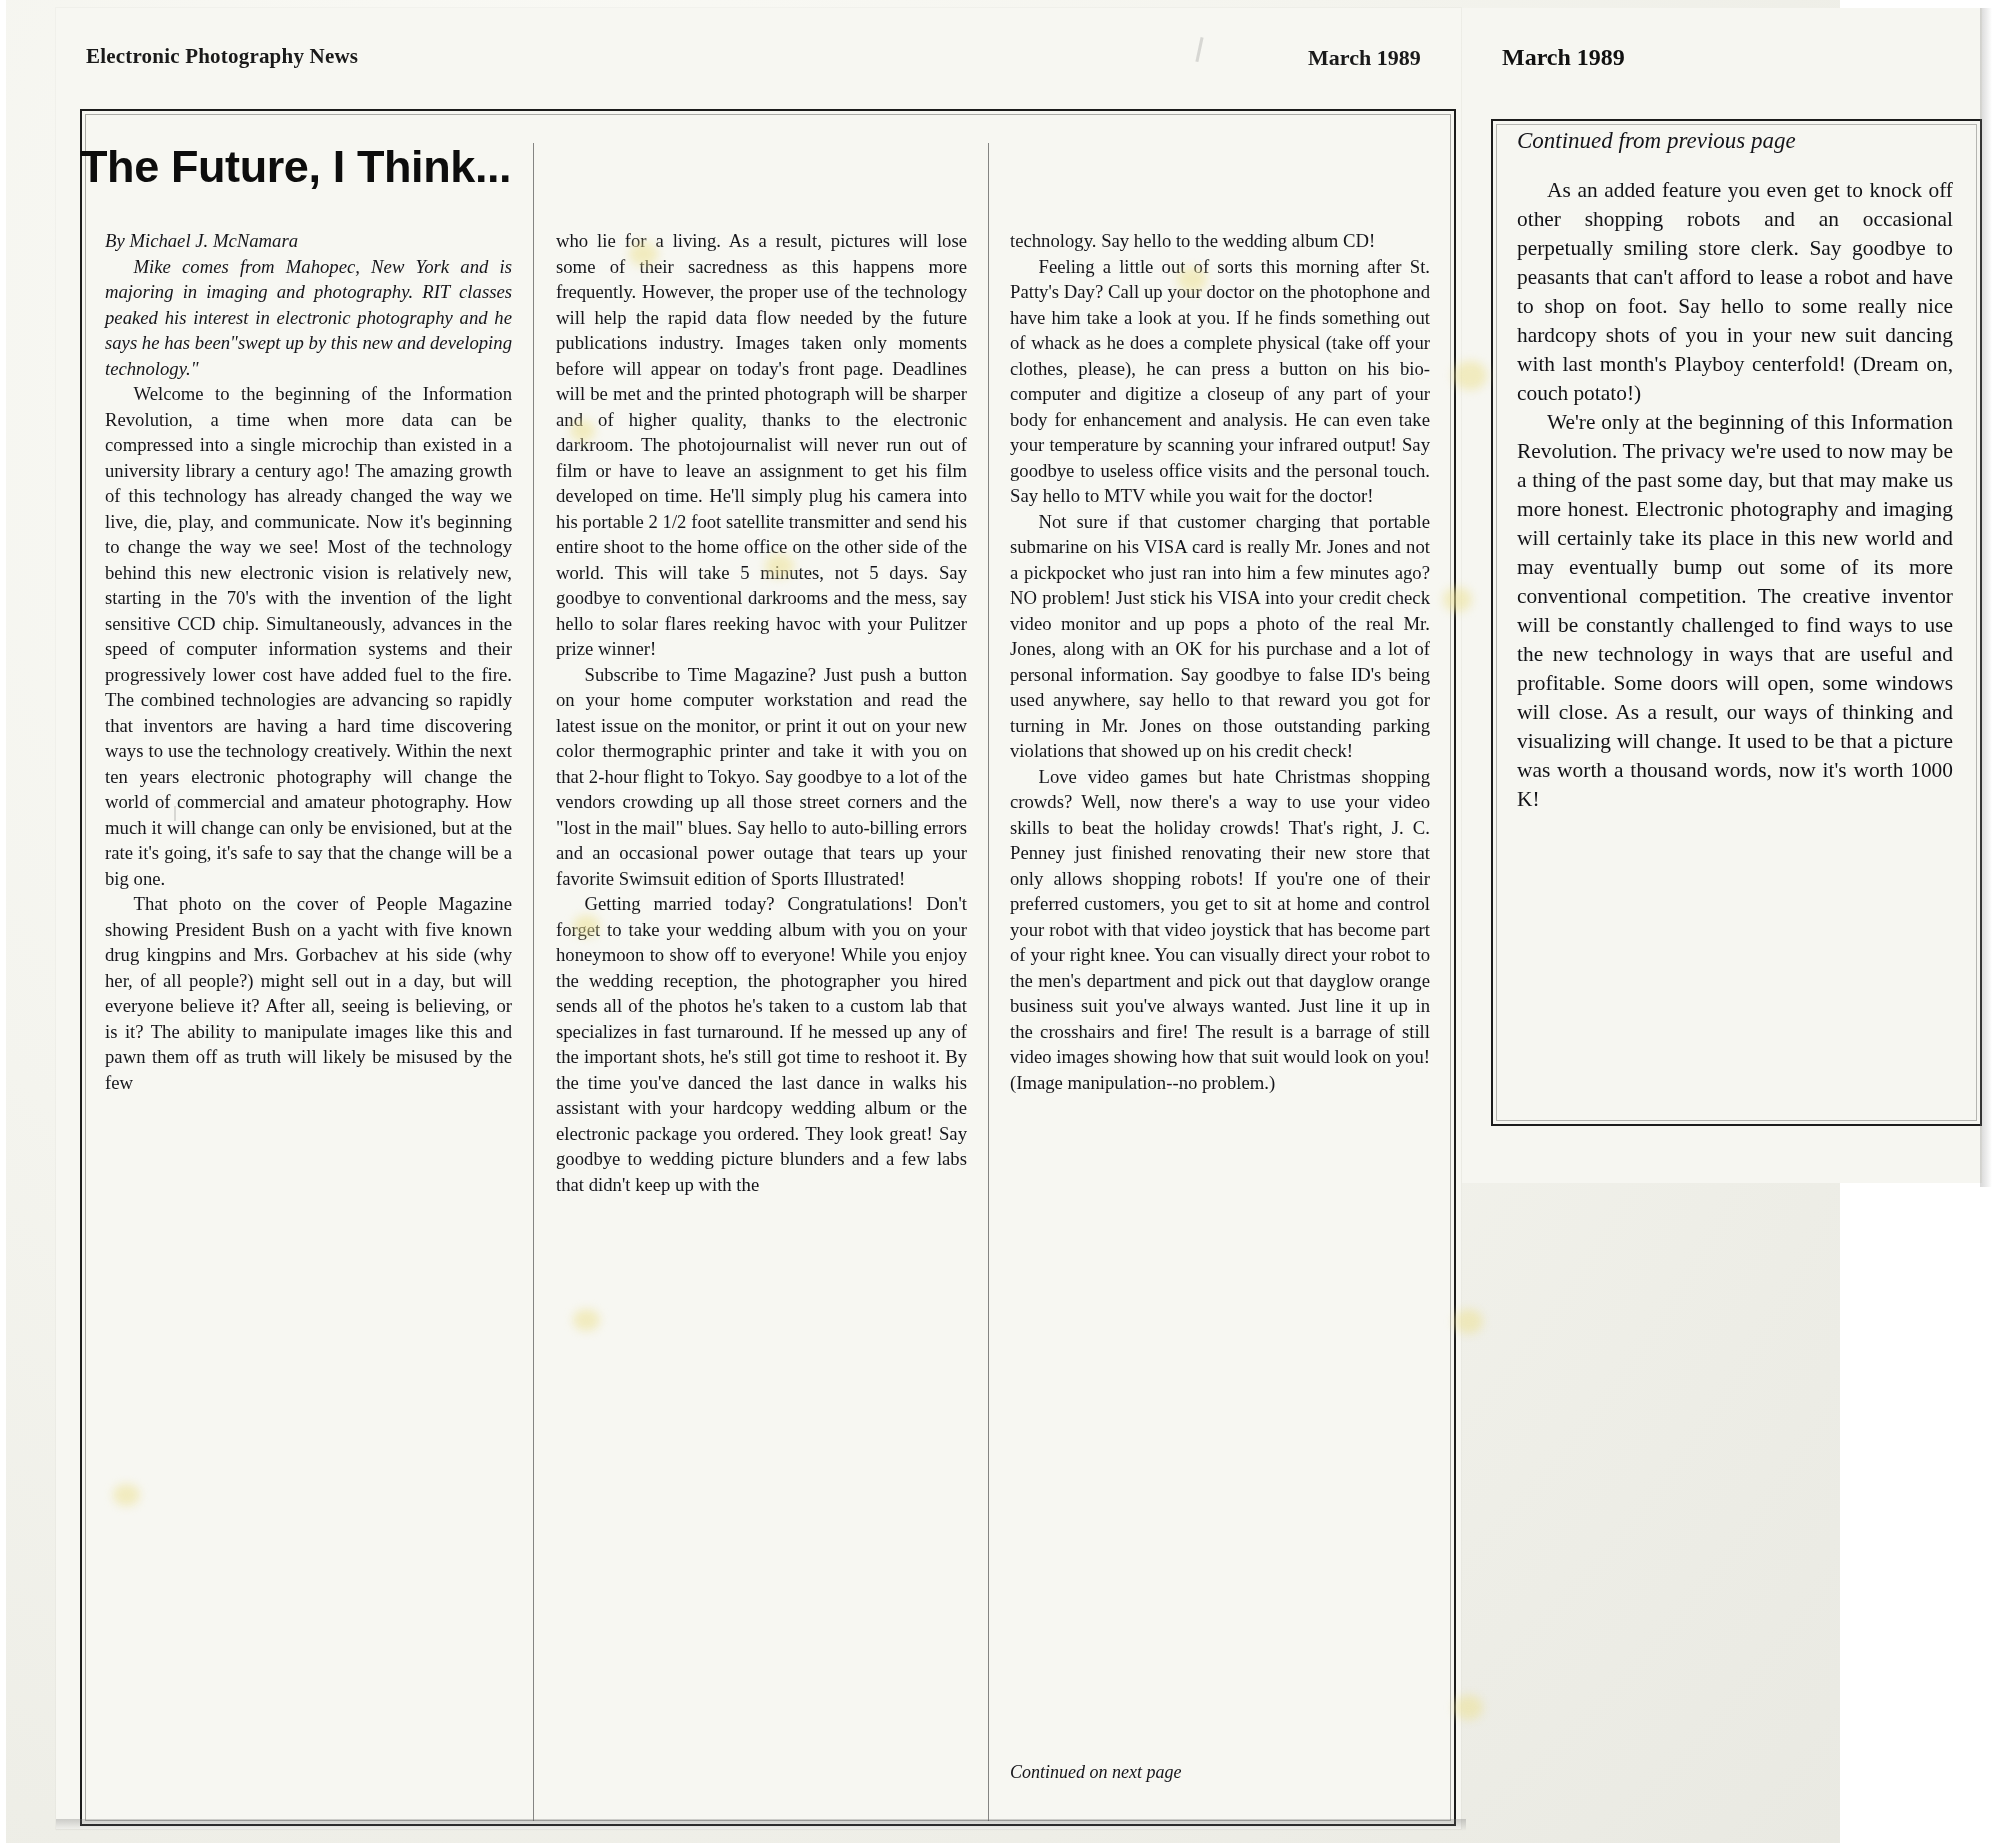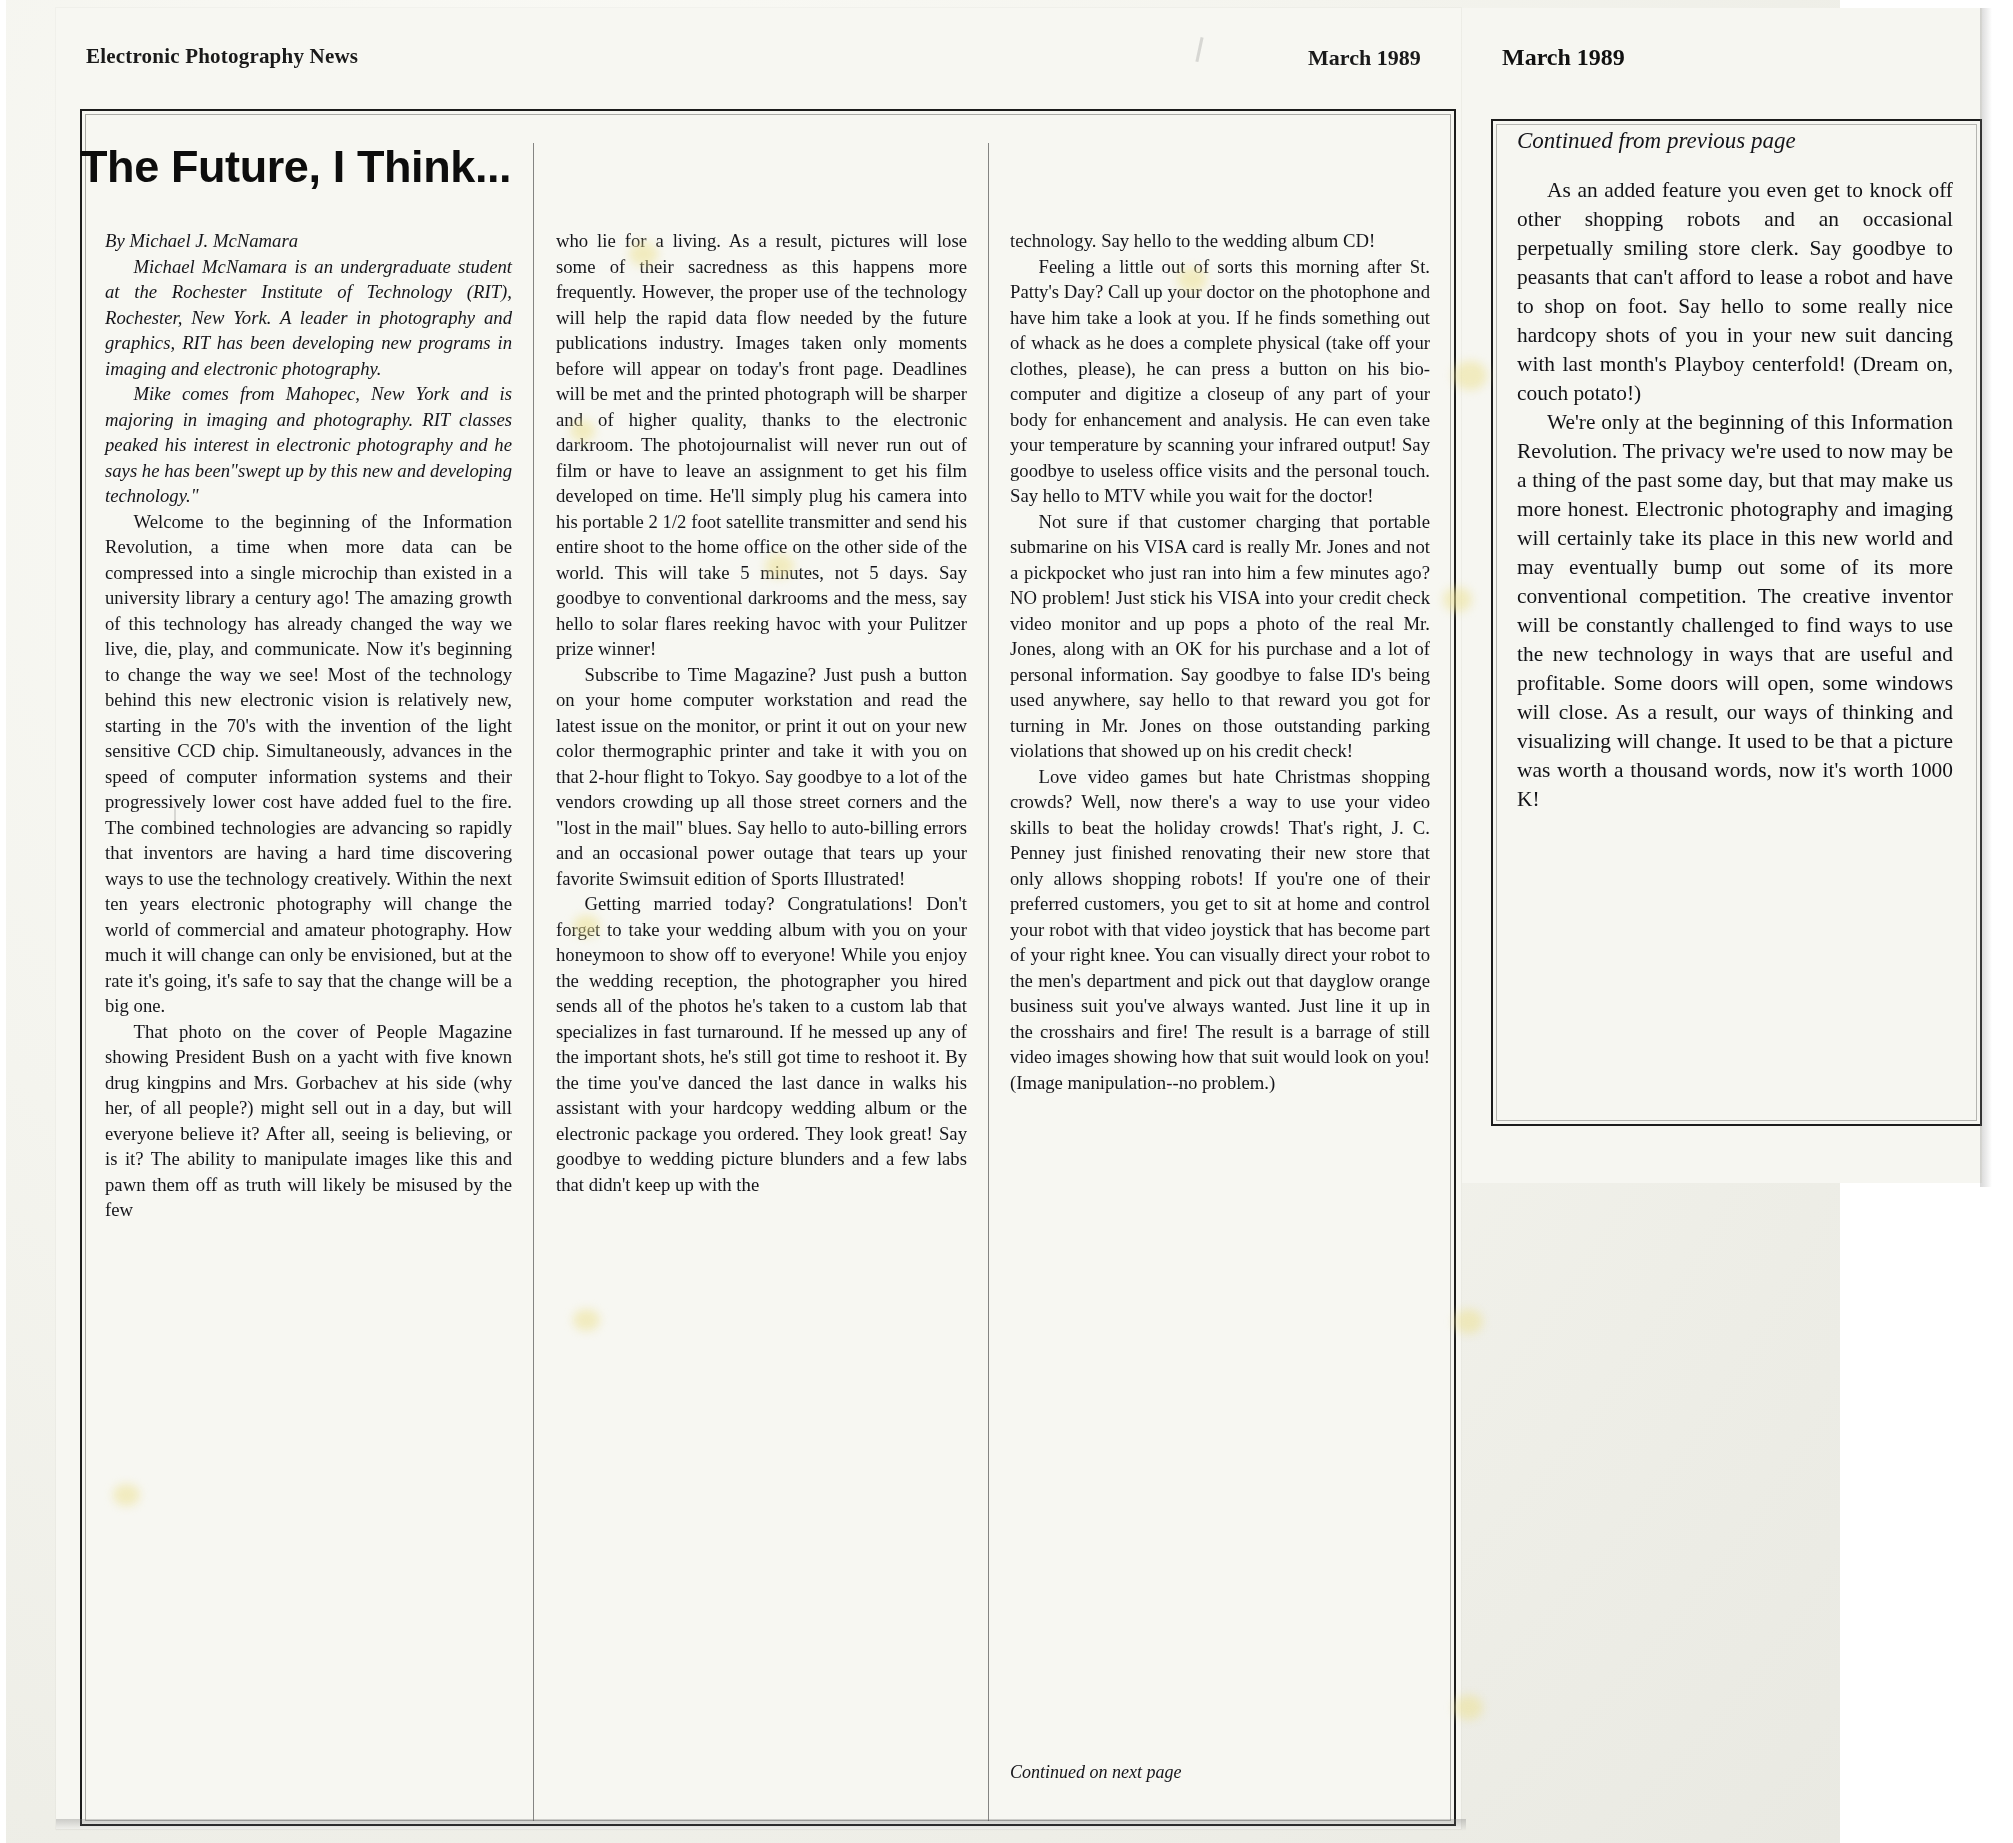--- a/index.html
+++ b/index.html
@@ -238,21 +238,20 @@
   <div class="masthead-date-2">March 1989</div>
 
   <div class="article-frame"></div>
   <div class="rule rule-1"></div>
   <div class="rule rule-2"></div>
 
   <div class="headline">The Future, I Think...</div>
 
   <div class="col col1">
     <p class="byline italic-block">By Michael J. McNamara</p>
-    <p class="italic-block">Michael McNamara is an undergraduate student at the Rochester Institute of Technology (RIT), Rochester, New York. A leader in photography and graphics, RIT has been developing new programs in imaging and electronic photography.</p>
     <p class="italic-block">Mike comes from Mahopec, New York and is majoring in imaging and photography. RIT classes peaked his interest in electronic photography and he says he has been"swept up by this new and developing technology."</p>
     <p>Welcome to the beginning of the Information Revolution, a time when more data can be compressed into a single microchip than existed in a university library a century ago! The amazing growth of this technology has already changed the way we live, die, play, and communicate. Now it's beginning to change the way we see! Most of the technology behind this new electronic vision is relatively new, starting in the 70's with the invention of the light sensitive CCD chip. Simultaneously, advances in the speed of computer information systems and their progressively lower cost have added fuel to the fire. The combined technologies are advancing so rapidly that inventors are having a hard time discovering ways to use the technology creatively. Within the next ten years electronic photography will change the world of commercial and amateur photography. How much it will change can only be envisioned, but at the rate it's going, it's safe to say that the change will be a big one.</p>
     <p>That photo on the cover of People Magazine showing President Bush on a yacht with five known drug kingpins and Mrs. Gorbachev at his side (why her, of all people?) might sell out in a day, but will everyone believe it? After all, seeing is believing, or is it? The ability to manipulate images like this and pawn them off as truth will likely be misused by the few</p>
   </div>
 
   <div class="col col2">
     <p class="noindent">who lie for a living. As a result, pictures will lose some of their sacredness as this happens more frequently. However, the proper use of the technology will help the rapid data flow needed by the future publications industry. Images taken only moments before will appear on today's front page. Deadlines will be met and the printed photograph will be sharper and of higher quality, thanks to the electronic darkroom. The photojournalist will never run out of film or have to leave an assignment to get his film developed on time. He'll simply plug his camera into his portable 2 1/2 foot satellite transmitter and send his entire shoot to the home office on the other side of the world. This will take 5 minutes, not 5 days. Say goodbye to conventional darkrooms and the mess, say hello to solar flares reeking havoc with your Pulitzer prize winner!</p>
     <p>Subscribe to Time Magazine? Just push a button on your home computer workstation and read the latest issue on the monitor, or print it out on your new color thermographic printer and take it with you on that 2-hour flight to Tokyo. Say goodbye to a lot of the vendors crowding up all those street corners and the "lost in the mail" blues. Say hello to auto-billing errors and an occasional power outage that tears up your favorite Swimsuit edition of Sports Illustrated!</p>
     <p>Getting married today? Congratulations! Don't forget to take your wedding album with you on your honeymoon to show off to everyone! While you enjoy the wedding reception, the photographer you hired sends all of the photos he's taken to a custom lab that specializes in fast turnaround. If he messed up any of the important shots, he's still got time to reshoot it. By the time you've danced the last dance in walks his assistant with your hardcopy wedding album or the electronic package you ordered. They look great! Say goodbye to wedding picture blunders and a few labs that didn't keep up with the</p>
   </div>

